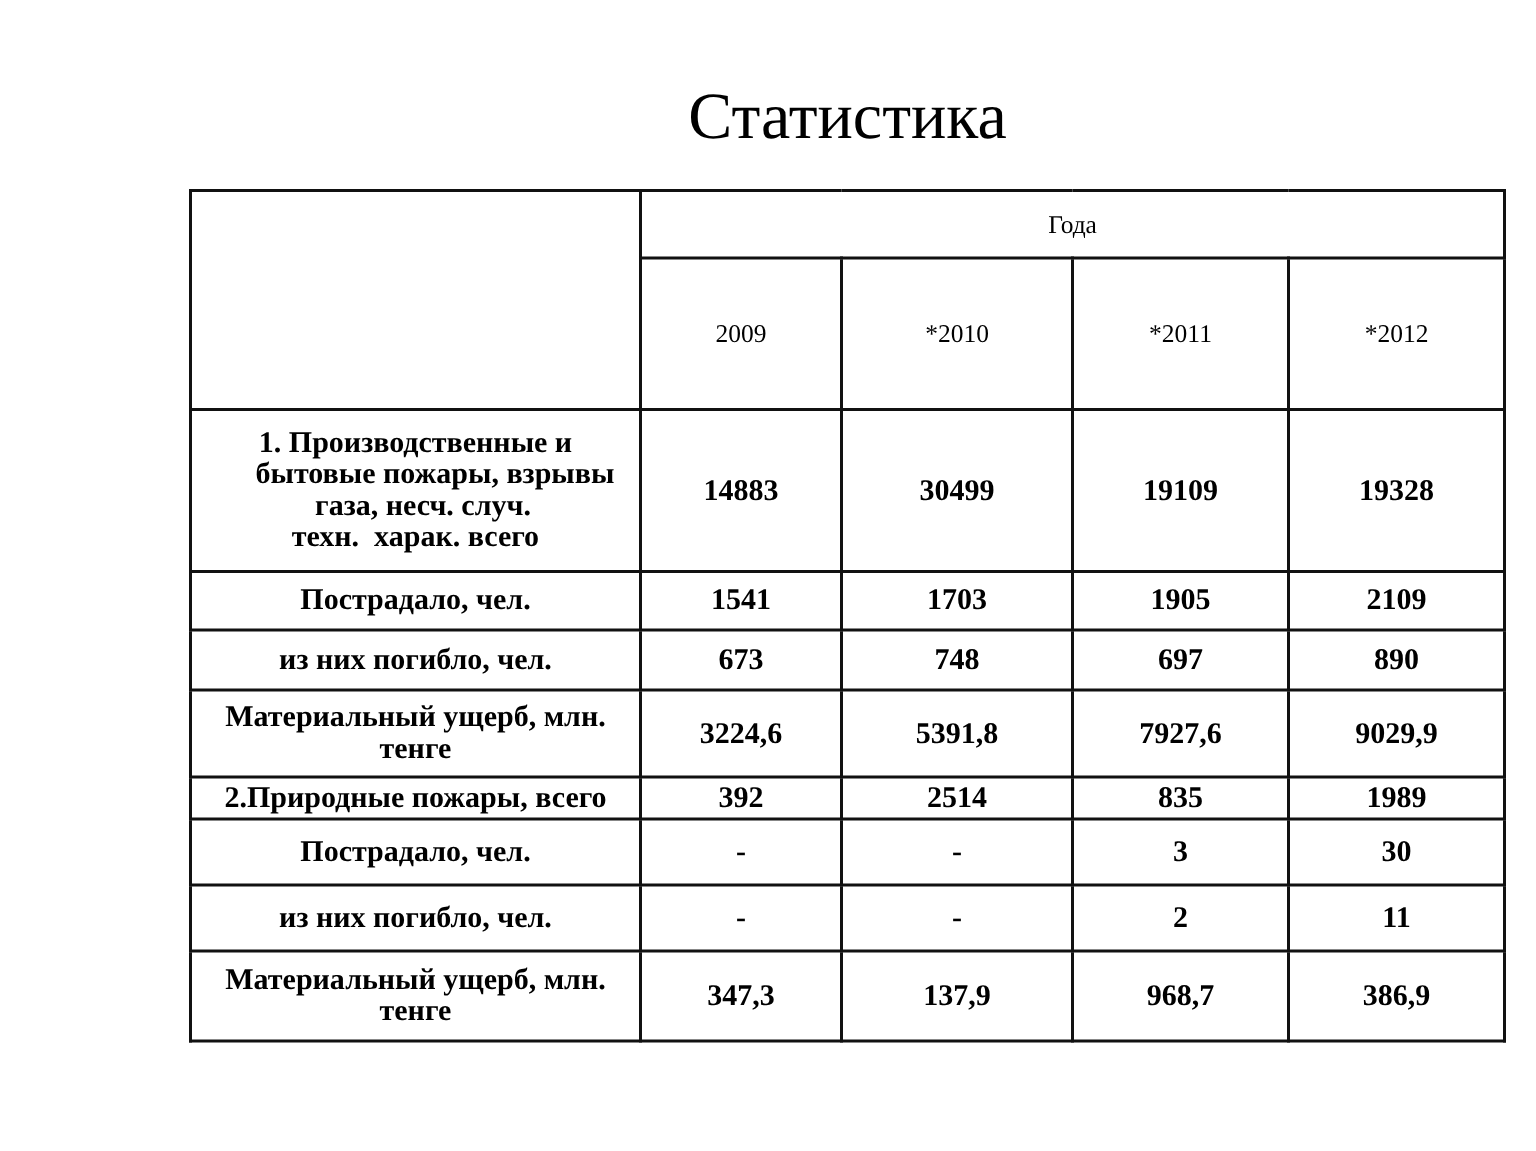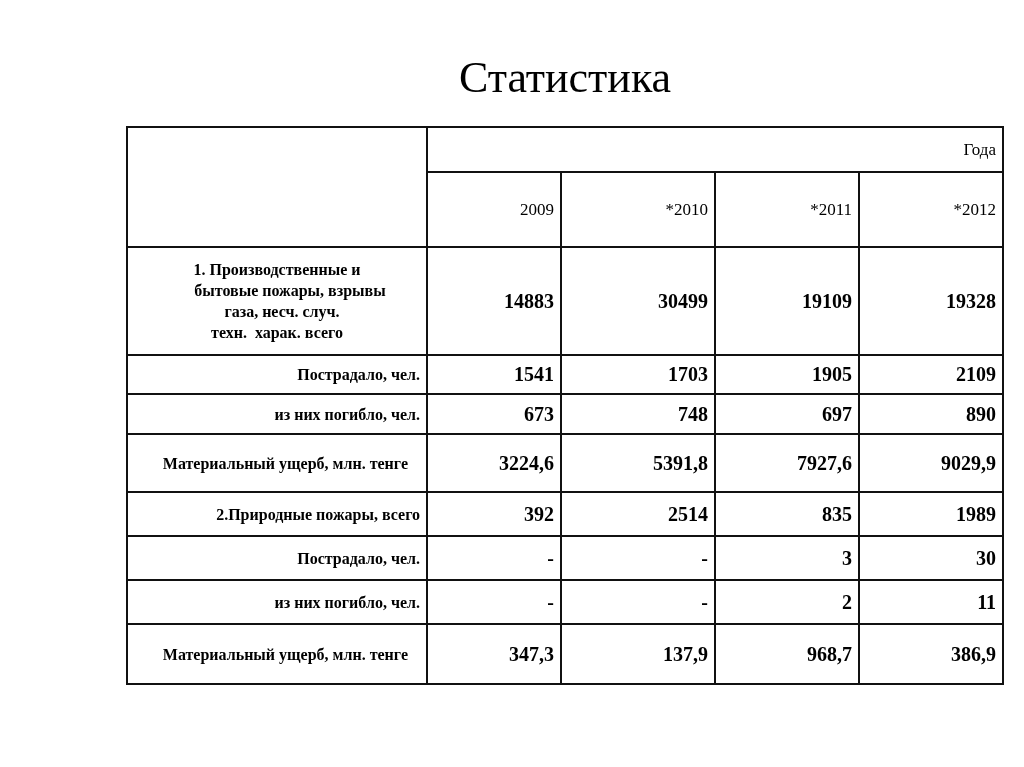--- a/index.html
+++ b/index.html
@@ -1,21 +1,21 @@
 <!DOCTYPE html>
 <html><head>
 <meta charset="utf-8">
 <style>
   html, body { margin: 0; padding: 0; background: #ffffff; }
   body { width: 1024px; height: 767px; position: relative; overflow: hidden; font-family: "Liberation Serif", "DejaVu Serif", serif; color: #000; }
   .title { position: absolute; left: 0; width: 1130px; top: 52px; text-align: center; font-size: 44px; font-weight: normal; }
   table { position: absolute; left: 126px; top: 126px; border-collapse: collapse; table-layout: fixed; width: 876px; }
-  td { border: 2px solid #111; text-align: right; vertical-align: middle; padding: 0 6px; box-sizing: border-box; }
+  td { border: 2px solid #111; text-align: center; vertical-align: middle; padding: 0 6px; box-sizing: border-box; }
   .hdr { font-size: 17px; font-weight: normal; }
-  .lbl { font-size: 16px; font-weight: bold; line-height: 21px; }
+  .lbl { font-size: 20px; font-weight: bold; line-height: 21px; }
   .val { font-size: 20px; font-weight: bold; }
   .l1 { text-align: center; }
   .l1 span { display: block; }
 </style>
 </head>
 <body>
 
 <div class="title">Статистика</div>
 
 <table>
@@ -24,21 +24,21 @@
       <col style="width:134px">
       <col style="width:154px">
       <col style="width:144px">
       <col style="width:144px">
   </colgroup>
   <tbody>
       <tr style="height:45px">
     <td rowspan="2"></td>
     <td colspan="4" class="hdr">Года</td>
   </tr>
-  <tr style="height:75px">
+  <tr style="height:101px">
     <td class="hdr">2009</td>
     <td class="hdr">*2010</td>
     <td class="hdr">*2011</td>
     <td class="hdr">*2012</td>
   </tr>
   <tr style="height:108px">
     <td class="lbl l1">
       <span>1. Производственные и</span>
       <span style="padding-left:26px">бытовые пожары, взрывы</span>
       <span style="padding-left:10px">газа, несч. случ.</span>
@@ -63,21 +63,21 @@
     <td class="val">697</td>
     <td class="val">890</td>
   </tr>
   <tr style="height:58px">
     <td class="lbl" style="padding:0 18px">Материальный ущерб, млн. тенге</td>
     <td class="val">3224,6</td>
     <td class="val">5391,8</td>
     <td class="val">7927,6</td>
     <td class="val">9029,9</td>
   </tr>
-  <tr style="height:44px">
+  <tr style="height:28px">
     <td class="lbl">2.Природные пожары, всего</td>
     <td class="val">392</td>
     <td class="val">2514</td>
     <td class="val">835</td>
     <td class="val">1989</td>
   </tr>
   <tr style="height:44px">
     <td class="lbl">Пострадало, чел.</td>
     <td class="val">-</td>
     <td class="val">-</td>

